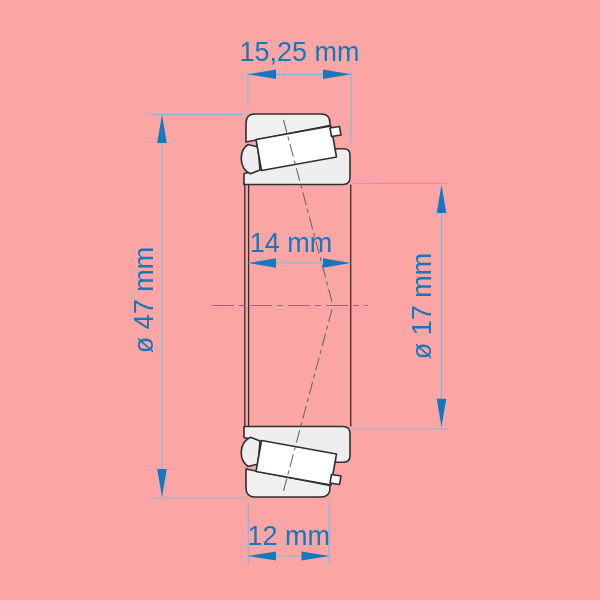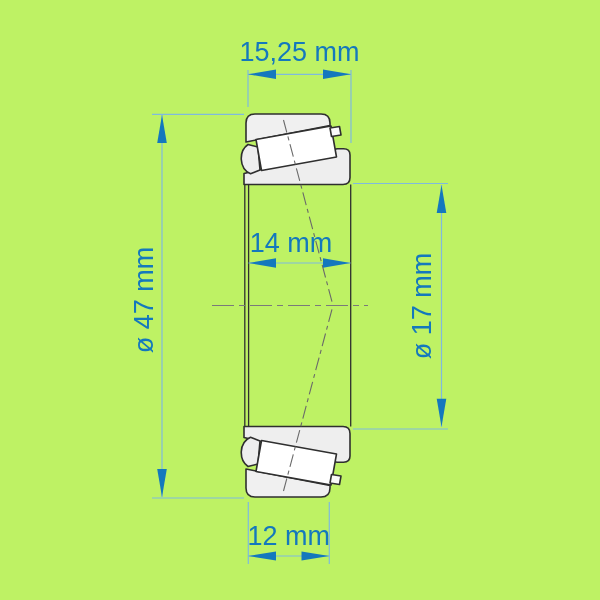--- a/index.html
+++ b/index.html
@@ -1,16 +1,16 @@
 <!DOCTYPE html>
 <html><head>
 <meta charset="utf-8">
 <style>
   html,body{margin:0;padding:0;background:#ffffff;}
-  .canvas{width:600px;height:600px;position:relative;background:#bef264;overflow:hidden;}
+  .canvas{width:600px;height:600px;position:relative;background:#fca5a5;overflow:hidden;}
   svg{display:block;}
   .outline{stroke:#2f2f2f;stroke-width:1.6;stroke-linejoin:round;}
   .ring{fill:#eeeeee;}
   .cup{fill:#f0f0f0;}
   .roller{fill:#ffffff;}
   .tab{fill:#fafafa;}
   .axisline{stroke:#6a6a6a;stroke-width:1.1;stroke-dasharray:13 4 4 4;fill:none;}
   .centerline{stroke:#7a7a7a;stroke-width:1.1;stroke-dasharray:22 5 6 5;fill:none;}
   .borderline{stroke:#2f2f2f;stroke-width:1.3;fill:none;}
   .extline{stroke:#7fbade;stroke-width:1.2;fill:none;}

